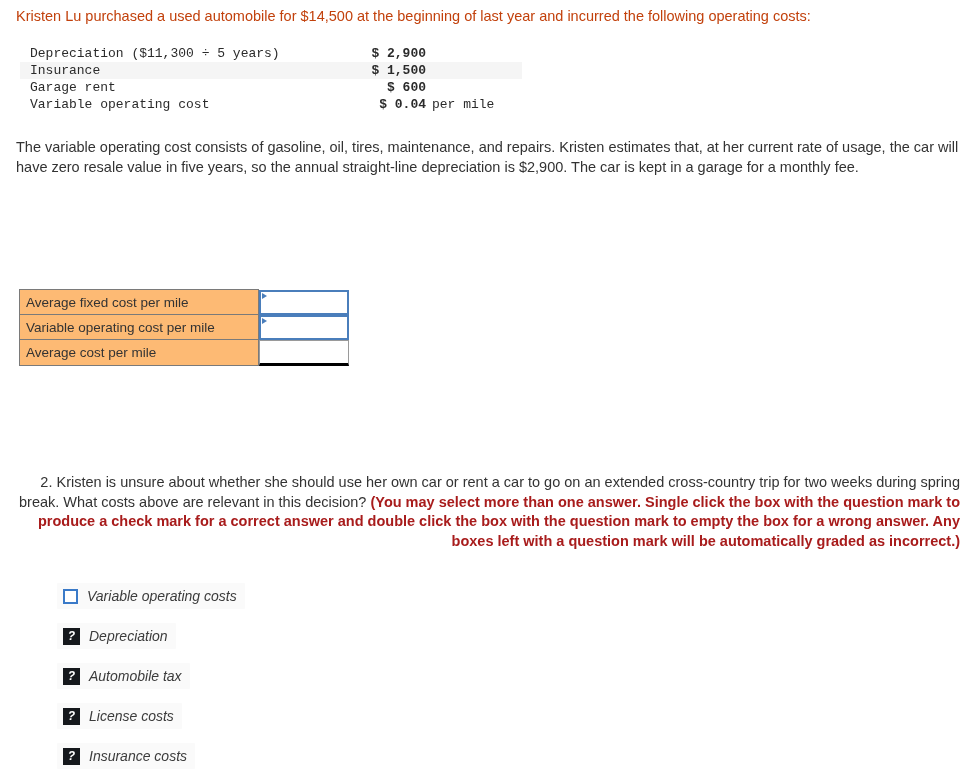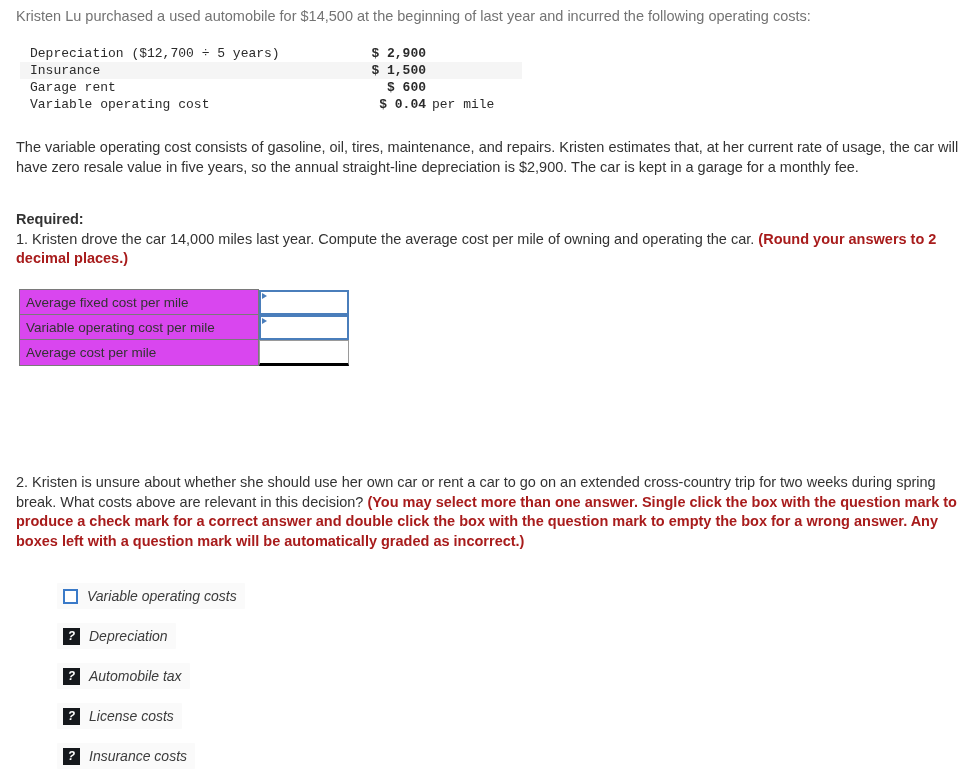--- a/index.html
+++ b/index.html
@@ -23,21 +23,21 @@
   }
 
   
   .intro {
     position: absolute;
     left: 16px;
     top: 7px;
     width: 940px;
     font-size: 14.5px;
     line-height: 19px;
-    color: #737373;
+    color: #c2410c;
   }
 
   
   .cost-table {
     position: absolute;
     left: 20px;
     top: 45px;
     width: 502px;
     border-collapse: collapse;
     font-family: "Liberation Mono", "DejaVu Sans Mono", monospace;
@@ -88,20 +88,21 @@
     display: block;
   }
   .red-bold {
     color: #a81c1c;
     font-weight: bold;
   }
   #q2-block {
     left: 16px;
     top: 473px;
     width: 944px;
+    text-align: right;
   }
 
   
   .answer-table {
     position: absolute;
     left: 19px;
     top: 289px;
     border-collapse: collapse;
     font-size: 13.5px;
     color: #333333;
@@ -109,21 +110,21 @@
   .answer-table td {
     border: 1px solid #7a7a7a;
     height: 23px;
     padding: 0;
   }
   .answer-table td.label {
     width: 226px;
     padding: 0 6px;
     font-size: 13.5px;
     line-height: 23px;
-    background: #d946ef;
+    background: #fdba74;
     white-space: nowrap;
   }
   .answer-table td.field {
     width: 90px;
     padding: 0;
     border: none;
     position: relative;
   }
   .cell-input {
     box-sizing: border-box;
@@ -200,21 +201,21 @@
 </head>
 <body>
 
 <div class="page">
 
   <div class="intro">Kristen Lu purchased a used automobile for $14,500 at the beginning of last year and incurred the following operating costs:</div>
 
   <table class="cost-table">
     <tbody>
       <tr>
-        <td>Depreciation ($12,700 ÷ 5 years)</td>
+        <td>Depreciation ($11,300 ÷ 5 years)</td>
         <td class="amount">$ 2,900</td>
         <td class="unit"></td>
       </tr>
       <tr class="striped">
         <td>Insurance</td>
         <td class="amount">$ 1,500</td>
         <td class="unit"></td>
       </tr>
       <tr>
         <td>Garage rent</td>
@@ -224,25 +225,20 @@
       <tr>
         <td>Variable operating cost</td>
         <td class="amount">$ 0.04</td>
         <td class="unit">per mile</td>
       </tr>
     </tbody>
   </table>
 
   <div class="para" id="para-variable">The variable operating cost consists of gasoline, oil, tires, maintenance, and repairs. Kristen estimates that, at her current rate of usage, the car will have zero resale value in five years, so the annual straight-line depreciation is $2,900. The car is kept in a garage for a monthly fee.</div>
 
-  <div class="para" id="required-block">
-    <span class="required-label">Required:</span>
-    <span>1. Kristen drove the car 14,000 miles last year. Compute the average cost per mile of owning and operating the car.</span>
-    <span class="red-bold">(Round your answers to 2 decimal places.)</span>
-  </div>
 
   <table class="answer-table">
     <tbody>
       <tr>
         <td class="label">Average fixed cost per mile</td>
         <td class="field">
           <div class="cell-input blue">
             <span class="cell-marker"></span>
           </div>
         </td>

